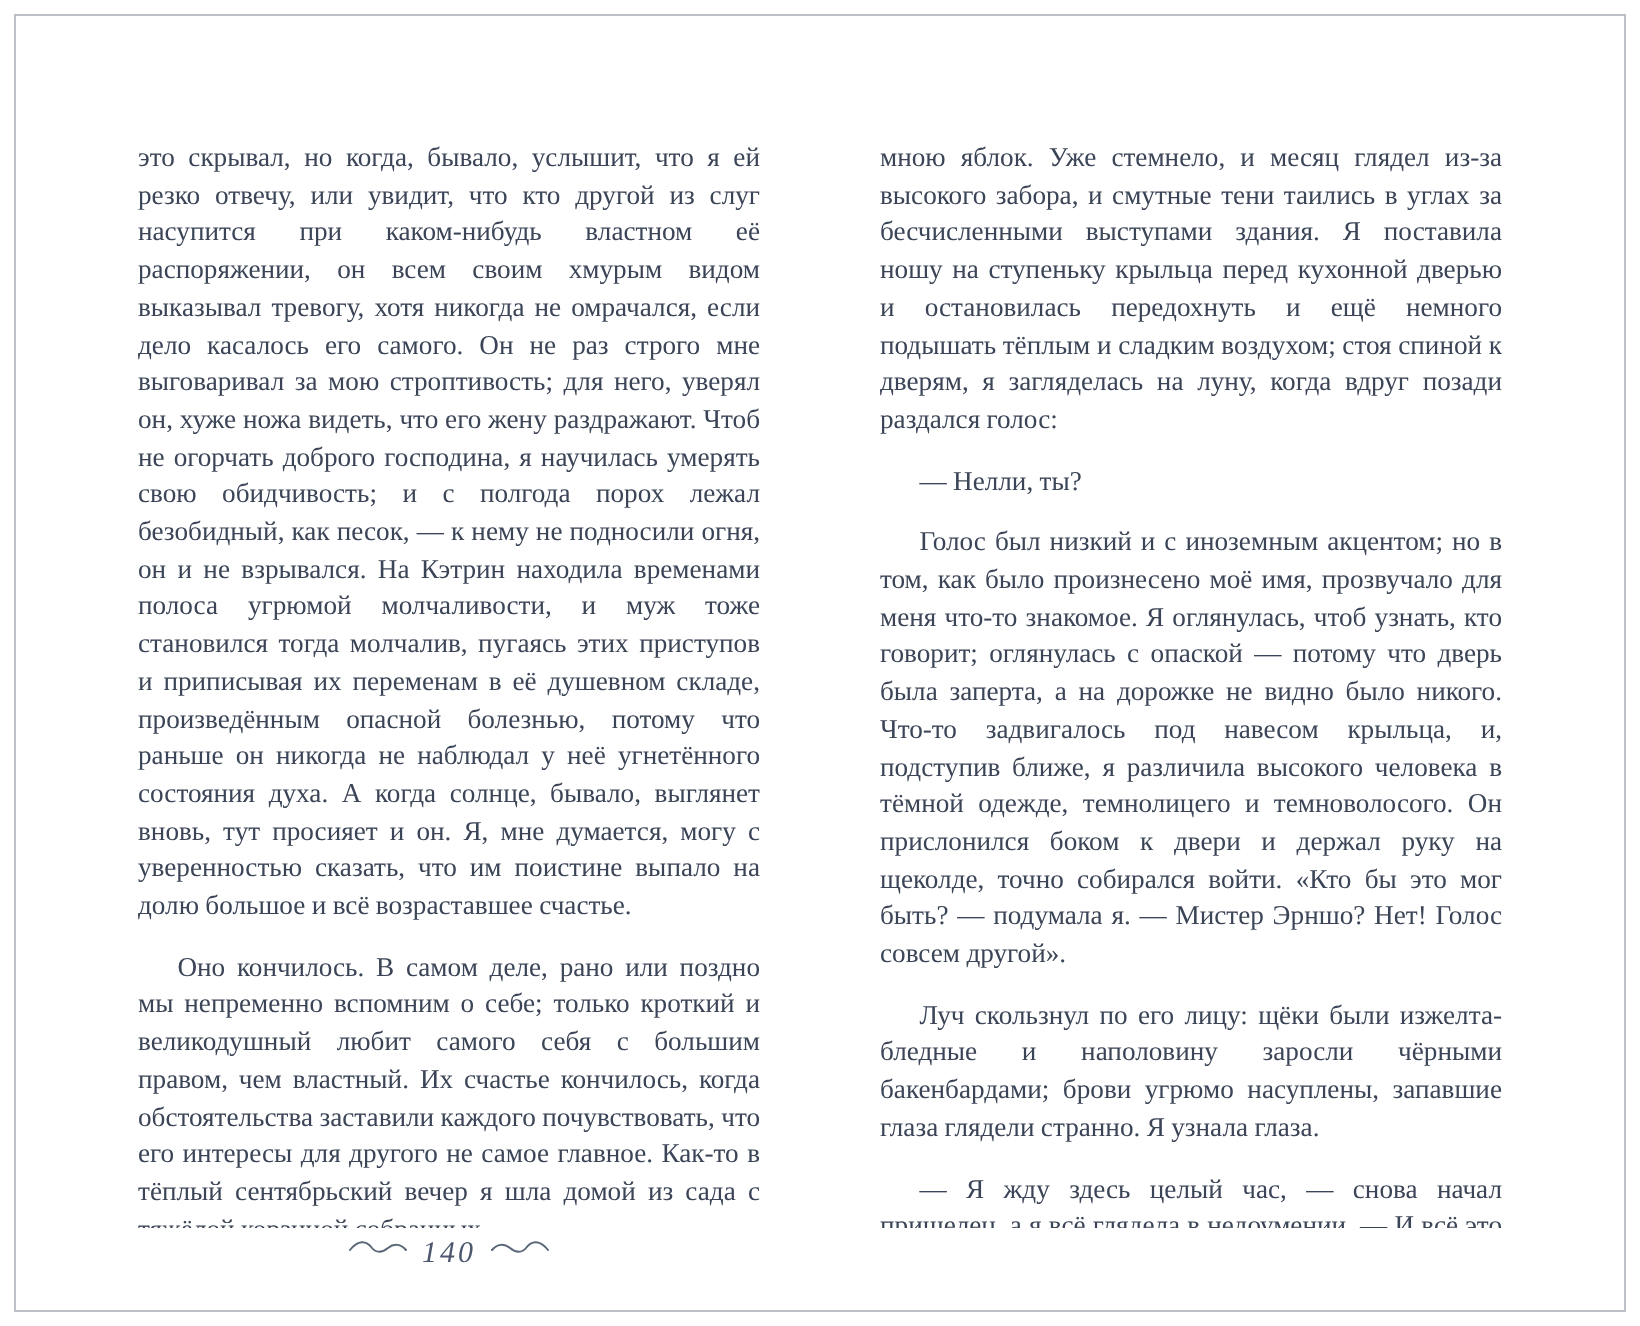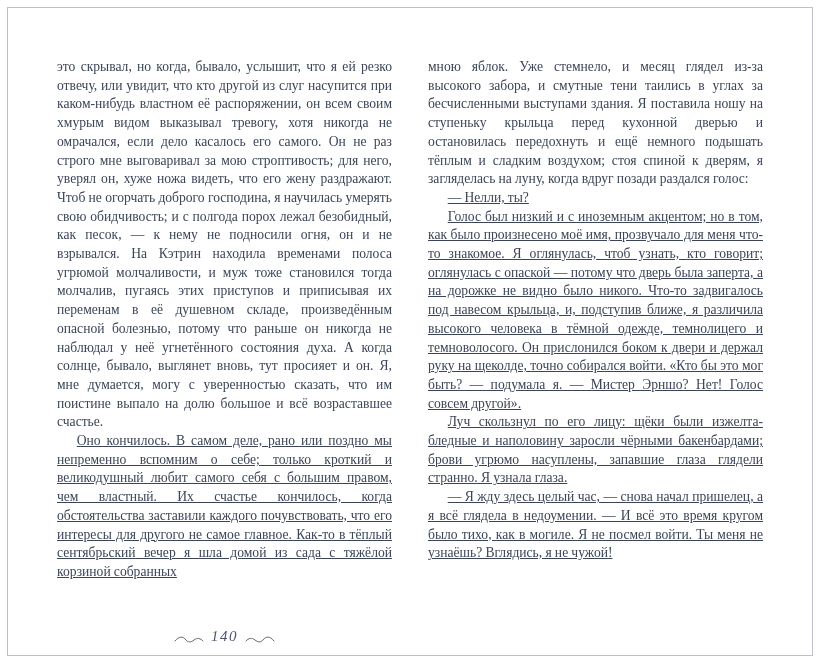--- a/index.html
+++ b/index.html
@@ -40,32 +40,31 @@
     max-height: 556px;
     overflow: hidden;
     font-size: 13.6px;
     line-height: 18.7px;
     text-align: justify;
     hyphens: auto;
     -webkit-hyphens: auto;
     word-spacing: -0.2px;
   }
   .page-text p {
-    margin: 0;
+    margin: 12px;
   }
   .page-text p.indent {
     text-indent: 1.45em;
-    text-decoration: underline;
   }
   .page-footer {
     position: absolute;
     left: 0; right: 0; bottom: 0;
     height: 26px;
     display: flex;
-    align-items: flex-end;
+    align-items: flex-start;
     justify-content: center;
     gap: 7px;
   }
   .pagenum {
     font-style: italic;
     font-size: 15px;
     letter-spacing: 1.5px;
     color: #4d586e;
   }
   .flourish { display: block; }

